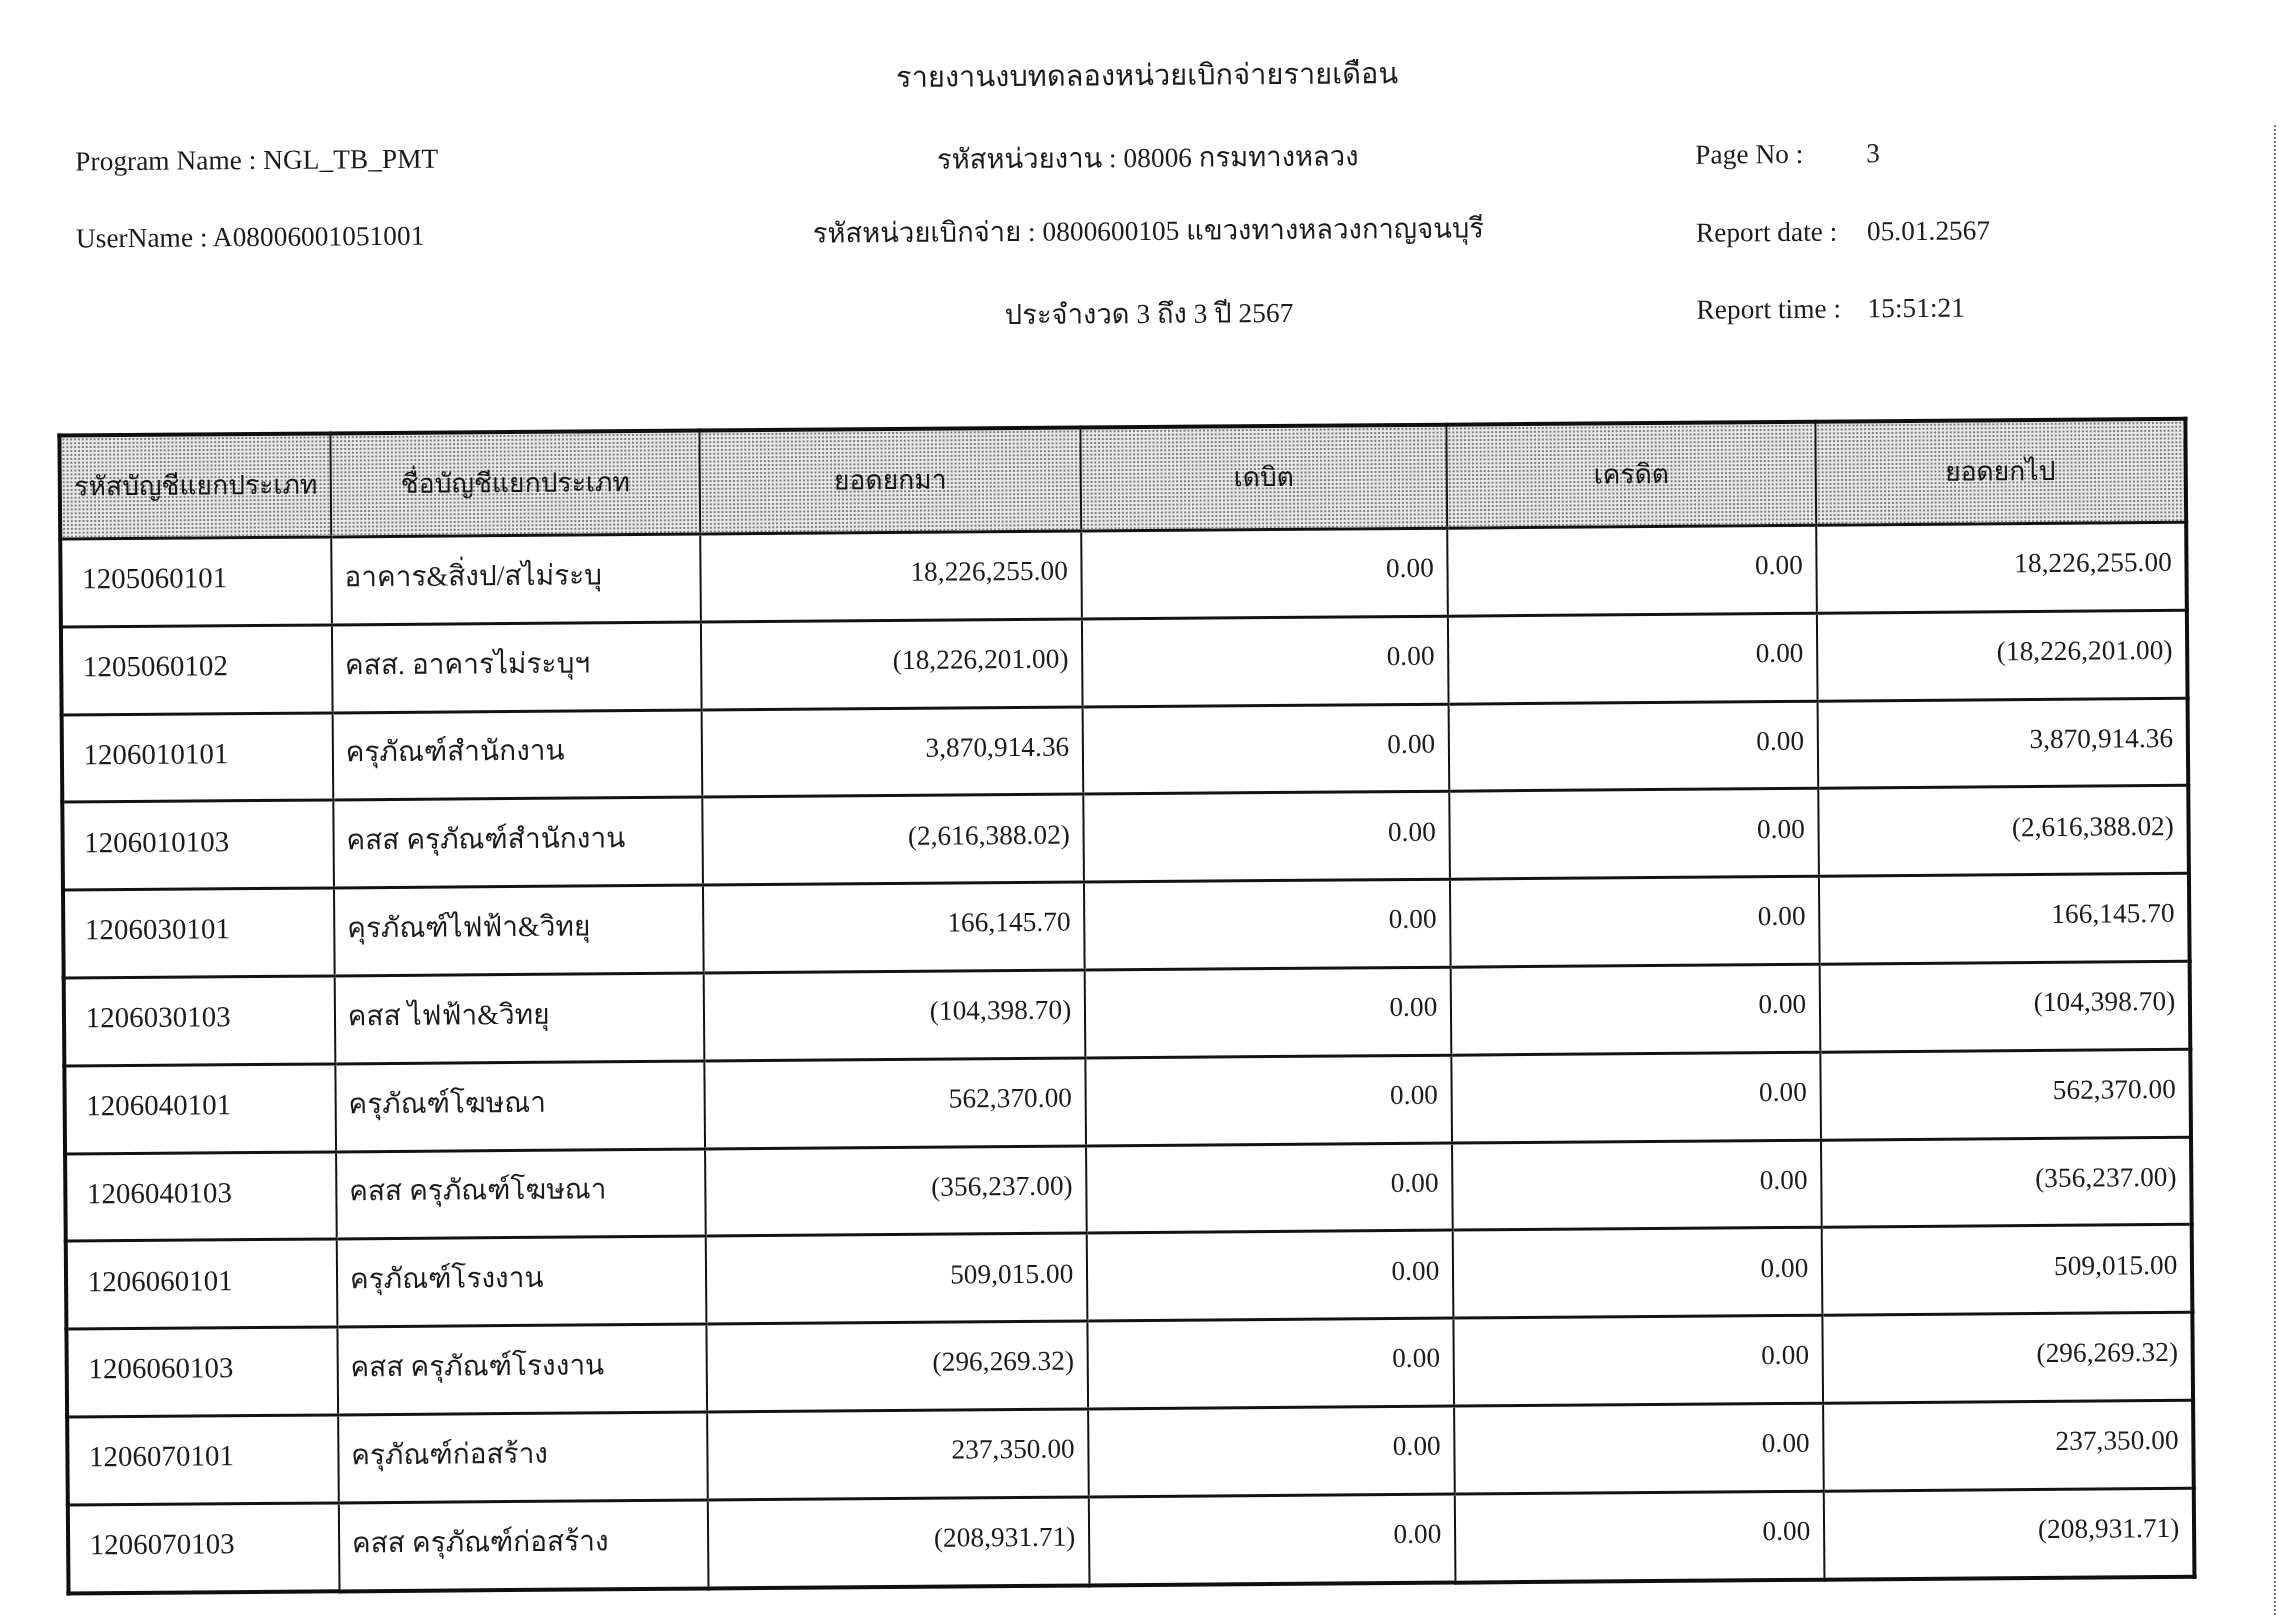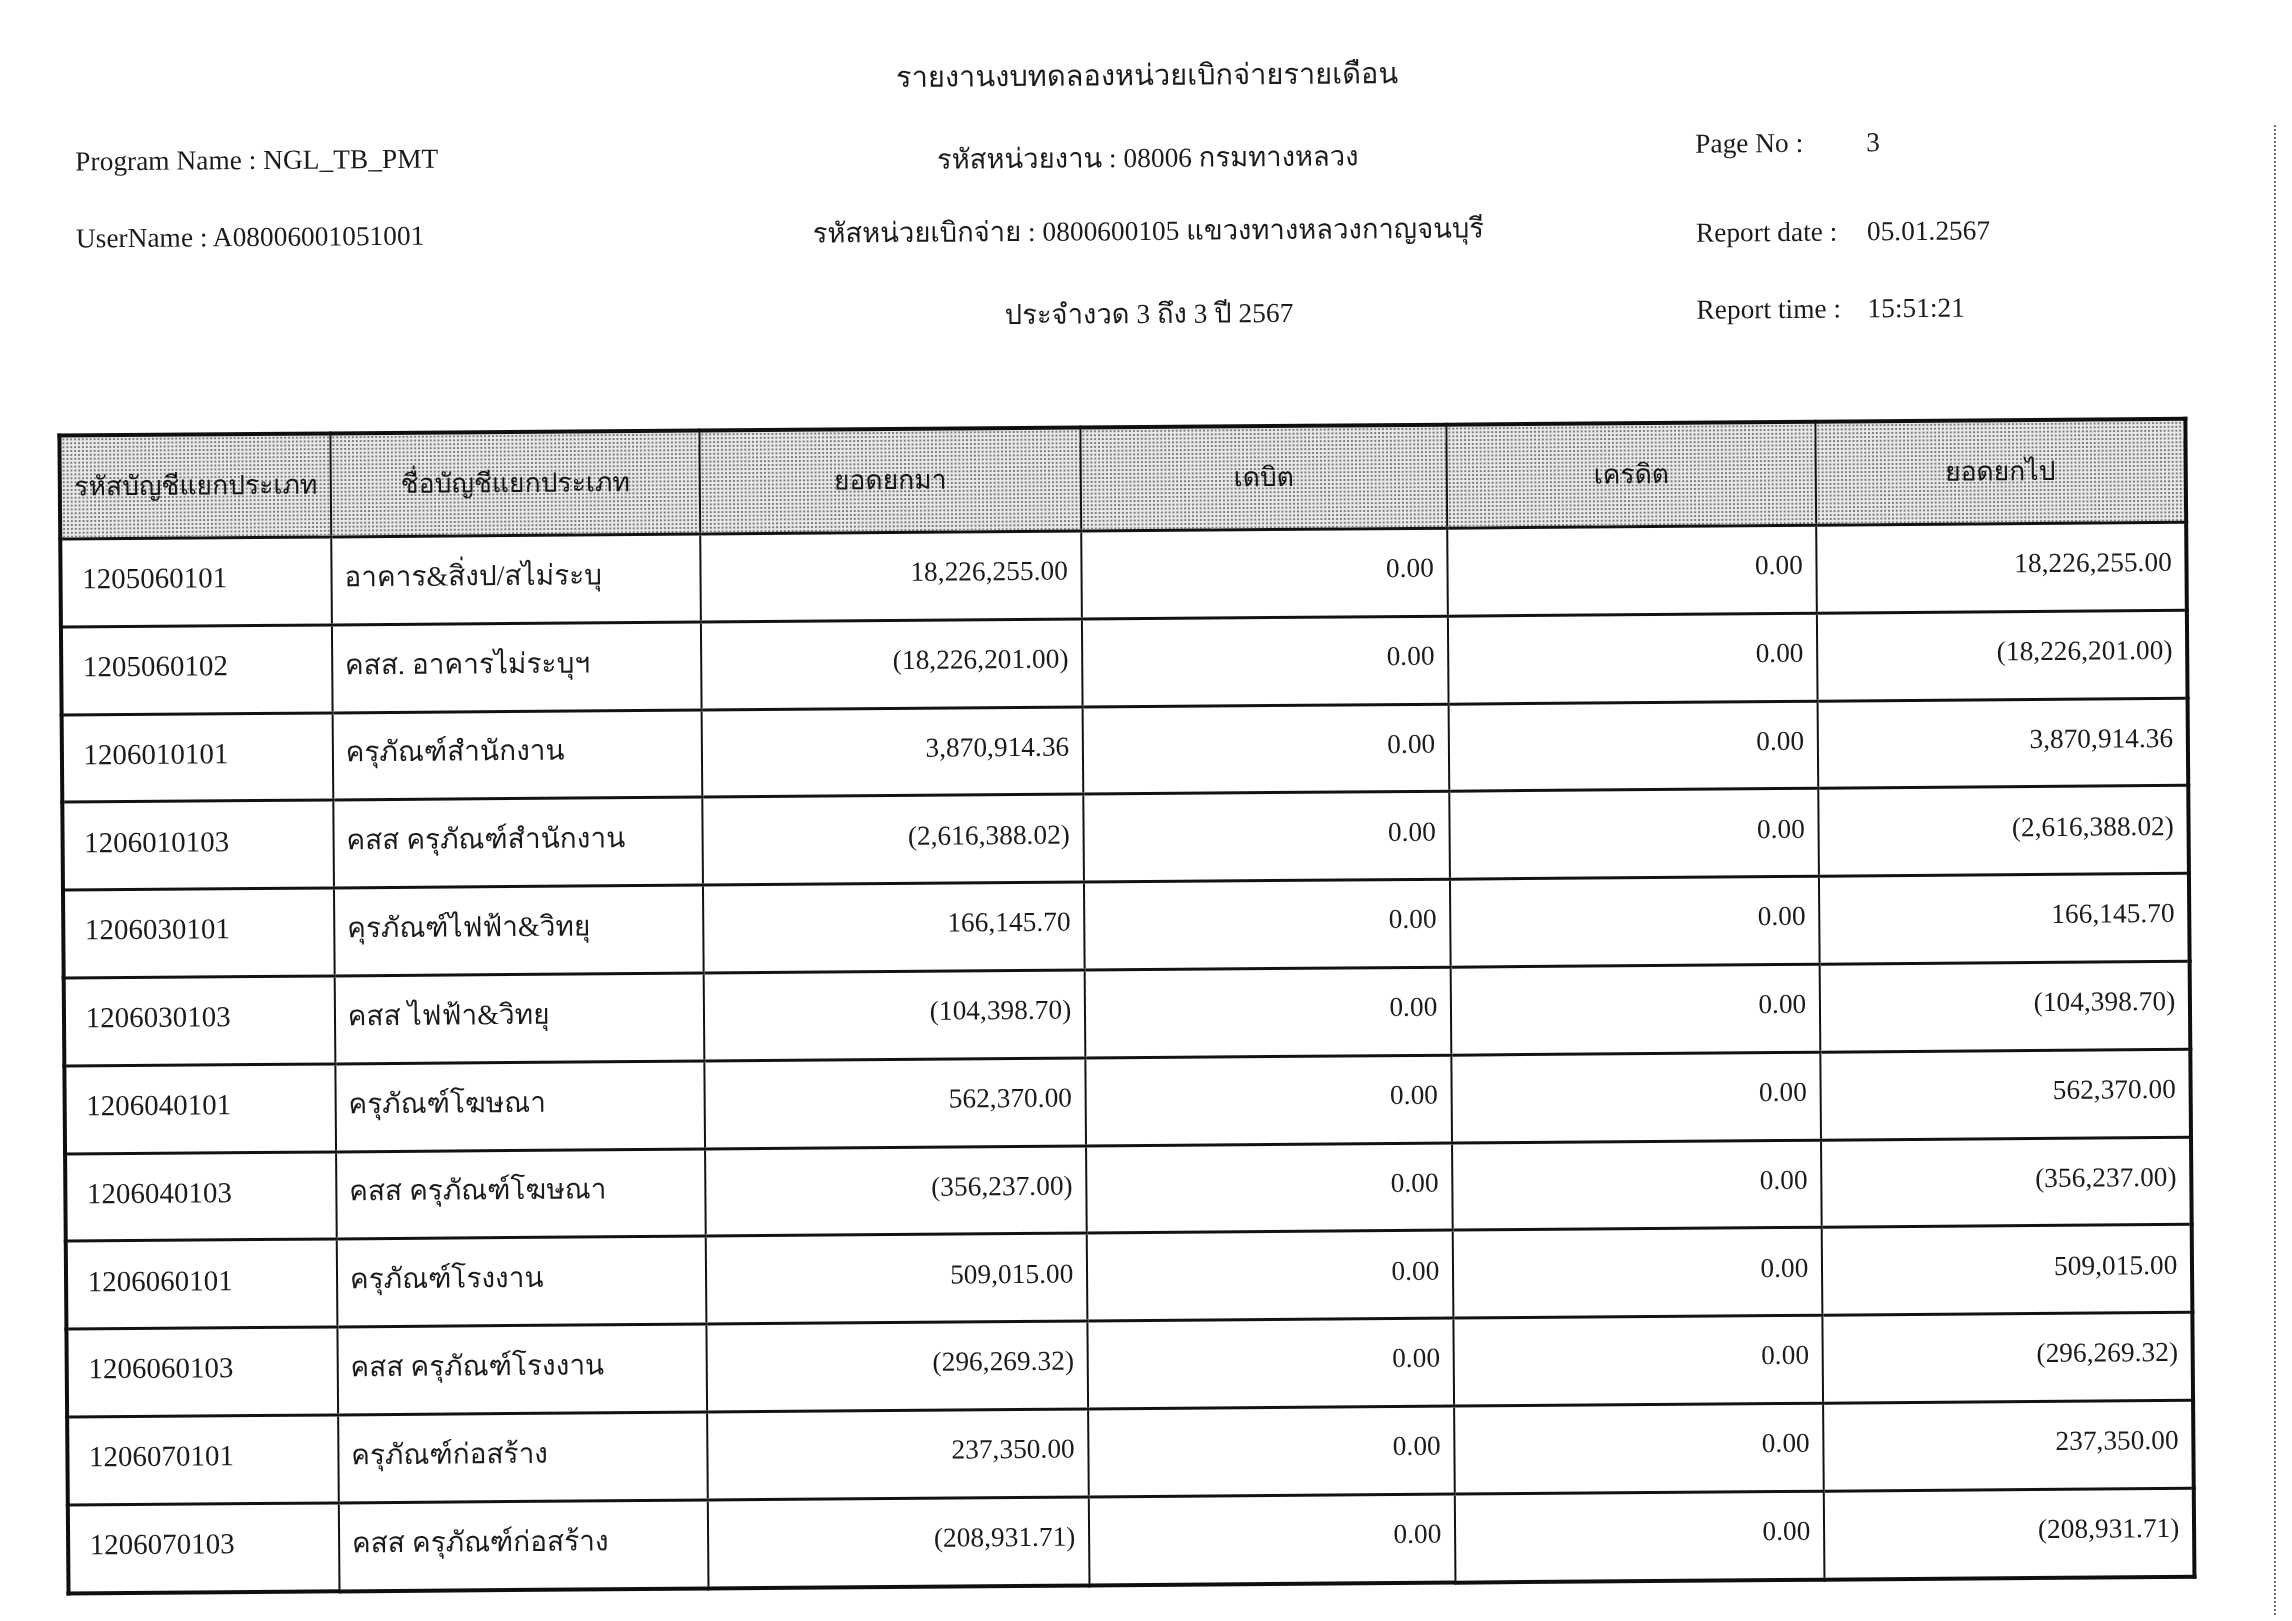--- a/index.html
+++ b/index.html
@@ -15,21 +15,21 @@
   .title-line { left:0; width:2293px; text-align:center; top:61px; font-size:29px; }
   .center-line { left:0; width:2293px; text-align:center; font-size:27.4px; }
   .cl1 { top:145px; }
   .cl2 { top:218px; }
   .cl3 { top:301px; }
   .left-line { left:74px; font-size:27.4px; }
   .ll1 { top:147px; }
   .ll2 { top:224px; }
   .meta-lbl { left:1694px; font-size:27.4px; }
   .meta-val { left:1865px; font-size:27.4px; }
-  .r1 { top:142px; }
+  .r1 { top:153px; }
   .r2 { top:231px; }
   .r3 { top:308px; }
 
   
   table.tb {
     position:absolute; left:54px; top:434px;
     border-collapse:collapse; table-layout:fixed; width:2125px;
     border:4.9px solid #0f0f0f;
   }
   .tb th, .tb td { border:3.9px solid #121212; border-left-width:2.9px; border-right-width:2.9px; overflow:hidden; }

